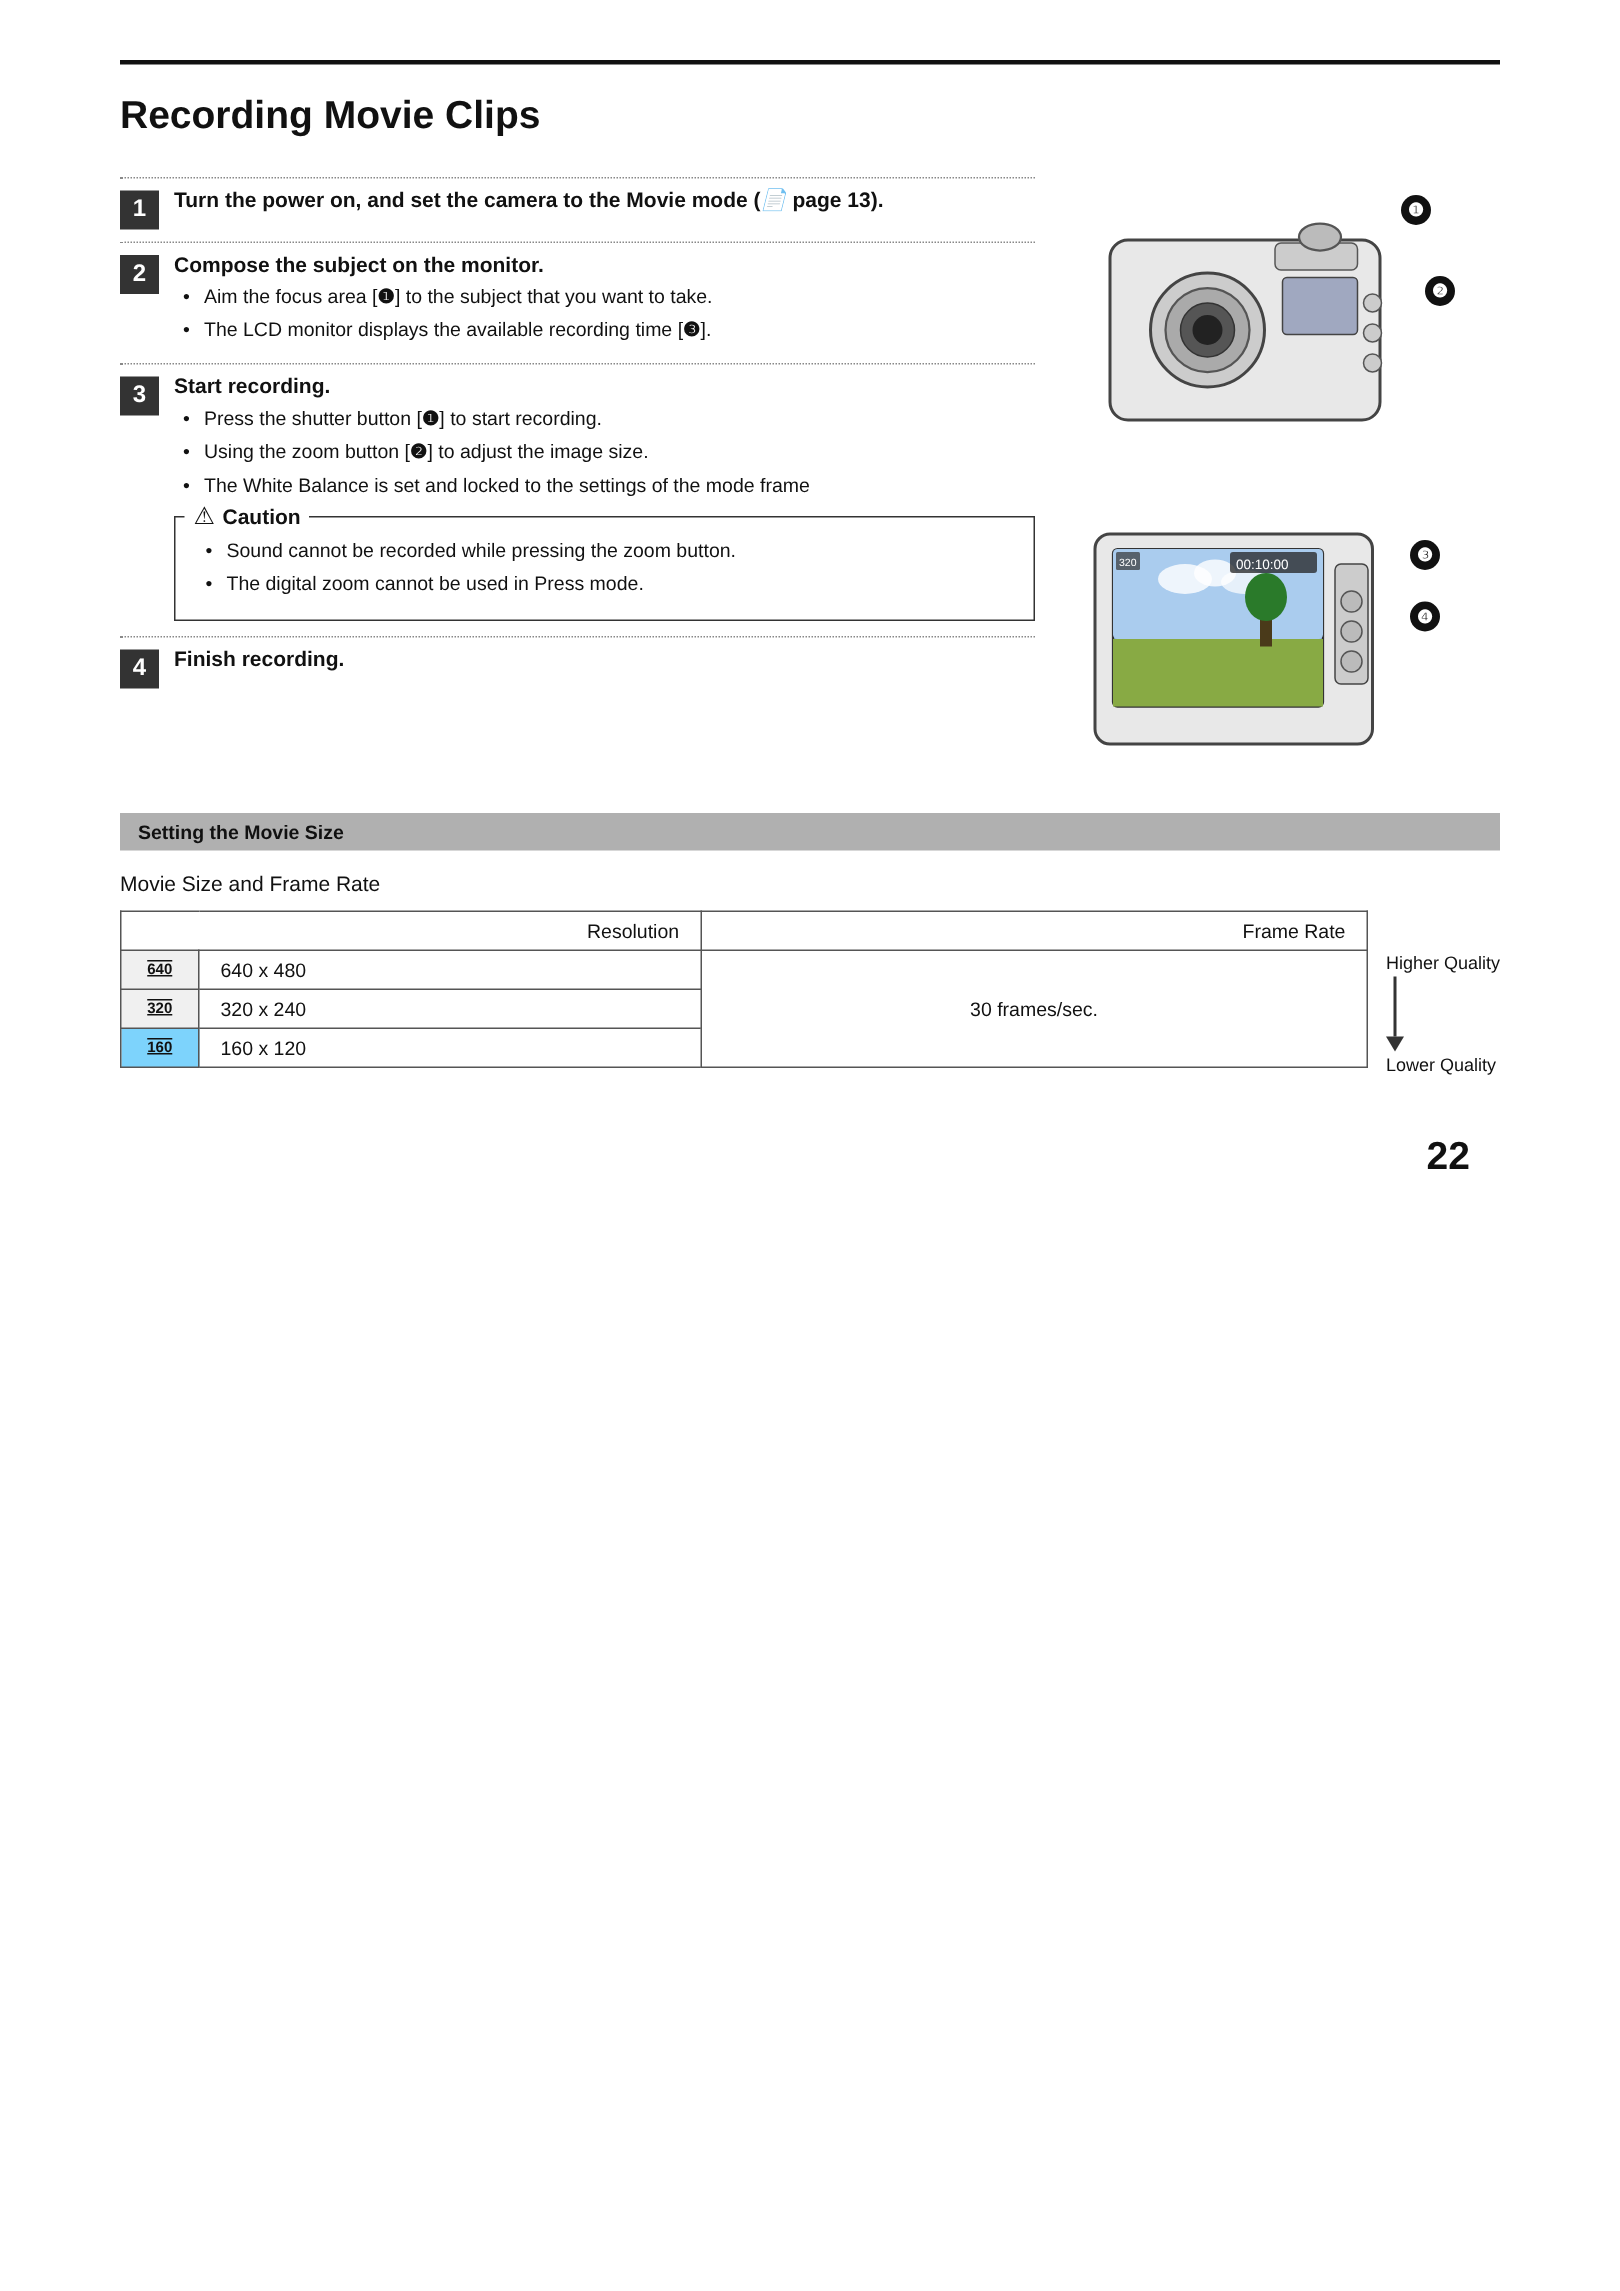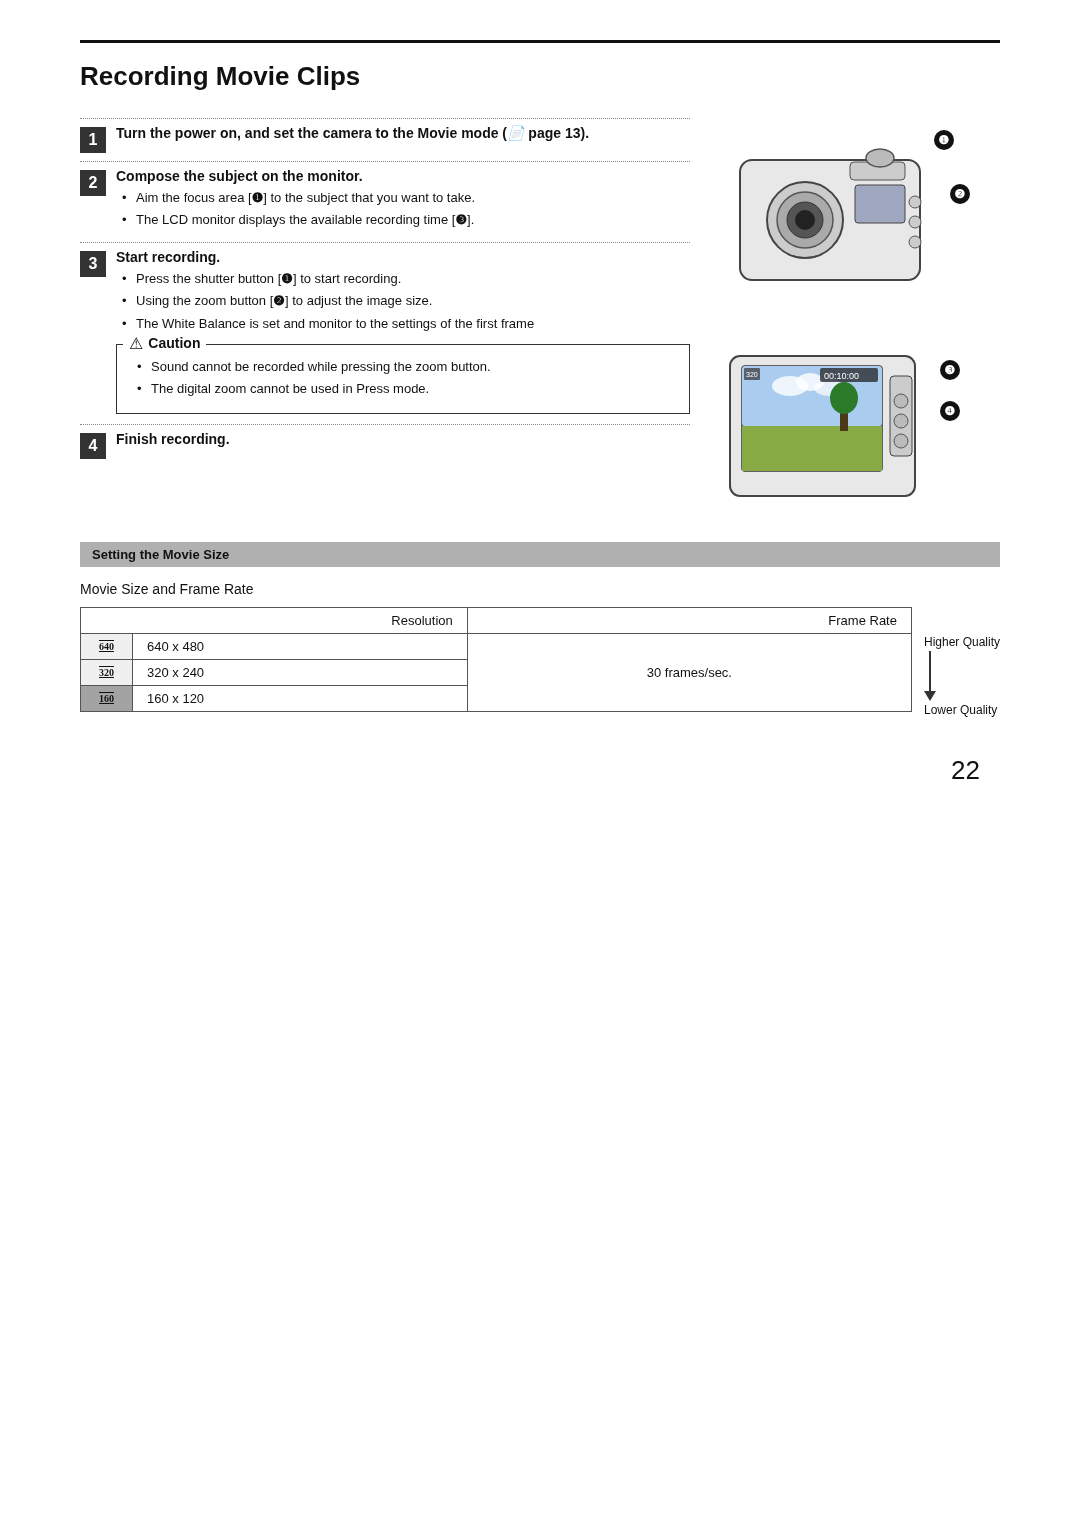--- a/index.html
+++ b/index.html
@@ -146,21 +146,20 @@
       font-weight: normal;
       text-align: right;
     }
 
     .movie-table td.res-icon {
       font-size: 10px;
       font-weight: bold;
       text-align: center;
       padding: 5px 6px;
       width: 52px;
-      font-family: Liberation Serif, serif;
     }
 
     .movie-table td.framerate-cell {
       text-align: center;
     }
 
     .quality-indicator {
       display: flex;
       flex-direction: column;
       align-items: flex-start;
@@ -189,21 +188,21 @@
       height: 0;
       border-left: 6px solid transparent;
       border-right: 6px solid transparent;
       border-top: 10px solid #333;
     }
 
     
     .page-number {
       text-align: right;
       font-size: 26px;
-      font-weight: normal;
+      font-weight: bold;
       margin-top: 30px;
       padding-right: 20px;
     }
   </style>
 </head>
 <body>
 
 <div class="top-border"></div>
 
 <h1 class="page-title">Recording Movie Clips</h1>
@@ -235,21 +234,21 @@
     </div>
 
     <div class="step-dotted-line"></div>
     <div class="step-block">
       <div class="step-number">3</div>
       <div class="step-content">
         <div class="step-heading">Start recording.</div>
         <ul class="bullet-list">
           <li>Press the shutter button [<b>❶</b>] to start recording.</li>
           <li>Using the zoom button [<b>❷</b>] to adjust the image size.</li>
-          <li>The White Balance is set and monitor to the settings of the first frame</li>
+          <li>The White Balance is set and locked to the settings of the mode frame</li>
         </ul>
       </div>
     </div>
 
     <div style="margin: 6px 0 10px 36px;">
       <div style="border: 1.5px solid #333; padding: 8px 14px 10px 14px; position: relative;">
         <div style="position: absolute; top: -11px; left: 6px; background: #fff; padding: 0 6px; display: flex; align-items: center; gap: 5px;">
           <span style="font-size:16px;">⚠</span>
           <span style="font-weight:bold; font-size:14px;">Caution</span>
         </div>
@@ -352,21 +351,21 @@
         <tr>
           <td class="res-icon" style="font-size:10px; font-weight:bold; border:1px solid #555; text-align:center; text-decoration:underline overline; background:#f0f0f0;">640</td>
           <td>640 x 480</td>
           <td class="framerate-cell" rowspan="3" style="vertical-align:middle; text-align:center;">30 frames/sec.</td>
         </tr>
         <tr>
           <td class="res-icon" style="font-size:10px; font-weight:bold; border:1px solid #555; text-align:center; text-decoration:underline overline; background:#f0f0f0;">320</td>
           <td>320 x 240</td>
         </tr>
         <tr>
-          <td class="res-icon" style="font-size:10px; font-weight:bold; border:1px solid #555; text-align:center; text-decoration:underline overline; background:#a3a3a3;">160</td>
+          <td class="res-icon" style="font-size:10px; font-weight:bold; border:1px solid #555; text-align:center; text-decoration:underline overline; background:#7dd3fc;">160</td>
           <td>160 x 120</td>
         </tr>
       </tbody>
     </table>
 
     <div class="quality-indicator">
       <span style="font-size:12px; white-space:nowrap;">Higher Quality</span>
       <div class="quality-arrow">
         <div class="arrow-line"></div>
         <div class="arrow-down"></div>

